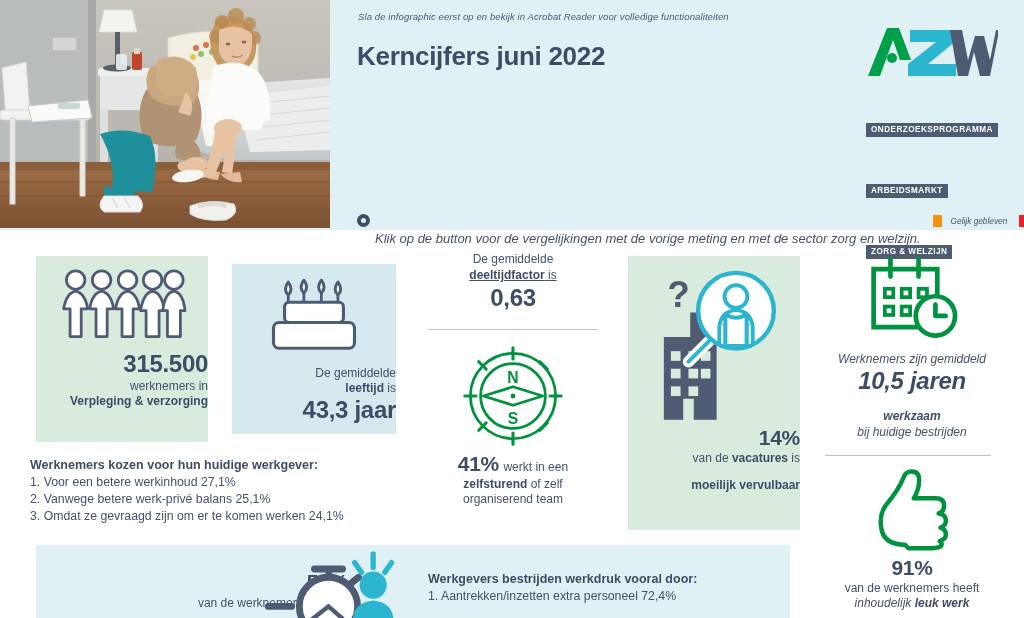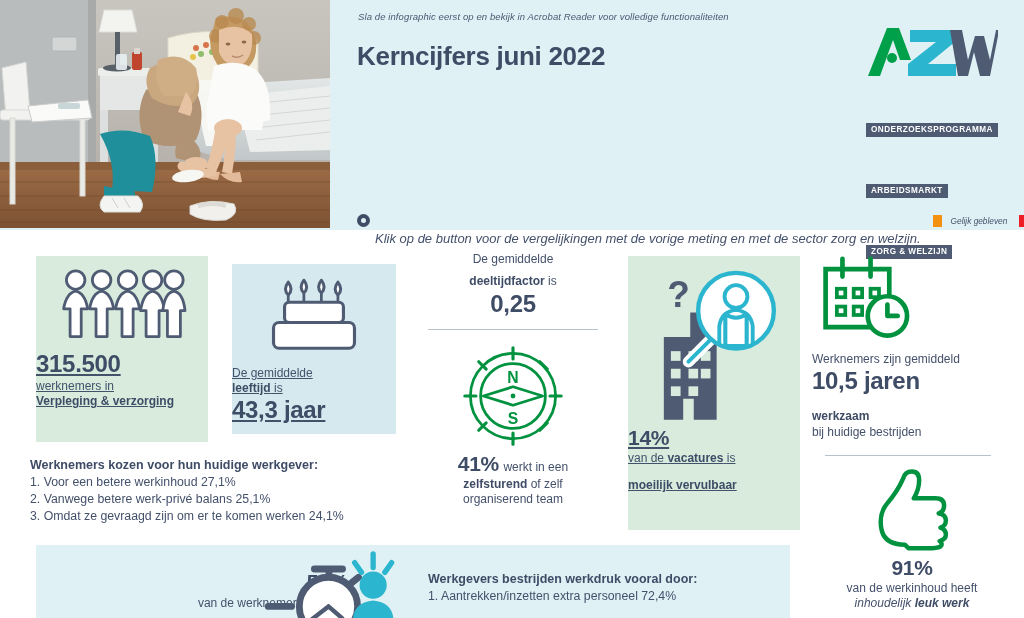--- a/index.html
+++ b/index.html
@@ -43,21 +43,21 @@
   
   .card{position:absolute;}
   .card-green{background:#d8ebdd;}
   .card-blue{background:#d6e9ef;}
   .band-blue{background:#dff1f5;}
 
   .c-num{font-size:24px;font-weight:bold;color:#3f4c66;letter-spacing:-.3px;}
   .c-lg{font-size:21px;font-weight:bold;color:#3f4c66;letter-spacing:-.3px;}
   .c-txt{font-size:12px;color:#44516b;}
   .c-txt b{font-weight:bold;color:#3f4c66;}
-  .center{text-align:left;text-decoration:underline;}
+  .center{text-align:right;}
 
   .divider{position:absolute;height:1px;background:#b9c3cc;}
 
   .hd{font-size:12.5px;font-weight:bold;color:#3f4c66;}
   .li{font-size:12.3px;color:#44516b;margin-top:3px;}
 
   svg{overflow:visible;}
 </style>
 </head>
 <body>
@@ -284,25 +284,25 @@
 
   <div style="position:absolute;left:30px;top:458px;width:400px;">
     <div class="hd">Werknemers kozen voor hun huidige werkgever:</div>
     <div class="li">1. Voor een betere werkinhoud 27,1%</div>
     <div class="li">2. Vanwege betere werk-privé balans 25,1%</div>
     <div class="li">3. Omdat ze gevraagd zijn om er te komen werken 24,1%</div>
   </div>
 
   <div style="position:absolute;left:420px;top:252px;width:186px;text-align:center;">
     <div class="c-txt">De gemiddelde</div>
-    <div class="c-txt" style="margin-top:8px;">
+    <div class="c-txt" style="margin-top:2px;text-decoration:underline;">
       <b>deeltijdfactor</b>
       <span>is</span>
     </div>
-    <div class="c-num" style="margin-top:2px;">0,25</div>
+    <div class="c-num" style="margin-top:2px;">0,63</div>
   </div>
 
   <div class="divider" style="left:428px;top:329px;width:170px;"></div>
 
   <div style="position:absolute;left:420px;top:346px;width:186px;text-align:center;">
     <div>
       <svg viewBox="0 0 108 108" width="100" height="100" xmlns="http://www.w3.org/2000/svg" aria-hidden="true">
         <circle cx="54" cy="54" r="46" fill="none" stroke="#00923f" stroke-width="3"></circle>
         <circle cx="54" cy="54" r="35" fill="none" stroke="#00923f" stroke-width="3"></circle>
         <g stroke="#00923f" stroke-width="3.4" stroke-linecap="round">
@@ -359,21 +359,21 @@
       <div class="c-lg">14%</div>
       <div class="c-txt" style="margin-top:1px;">
         <span>van de</span>
         <b>vacatures</b>
         <span>is</span>
       </div>
       <div class="c-txt" style="font-weight:bold;color:#3f4c66;margin-top:13px;">moeilijk vervulbaar</div>
     </div>
   </div>
 
-  <div style="position:absolute;left:812px;top:256px;width:200px;">
+  <div style="position:absolute;left:812px;top:256px;width:200px;text-align:center;font-style:italic;">
     <div>
       <svg viewBox="0 0 110 94" width="104" height="88" xmlns="http://www.w3.org/2000/svg" aria-hidden="true">
         <path d="M14 14 L82 14 L82 48 M82 76 L14 76 L14 14" fill="none" stroke="#00923f" stroke-width="5" stroke-linecap="square"></path>
         <g stroke="#00923f" stroke-width="5" stroke-linecap="round">
           <line x1="32" y1="3" x2="32" y2="22"></line>
             <line x1="62" y1="3" x2="62" y2="22"></line>
         </g>
         <g fill="none" stroke="#00923f" stroke-width="4">
           <rect x="26" y="35" width="9" height="9"></rect>
             <rect x="44" y="35" width="9" height="9"></rect>
@@ -393,21 +393,21 @@
 
   <div class="divider" style="left:825px;top:455px;width:166px;"></div>
 
   <div style="position:absolute;left:812px;top:468px;width:200px;text-align:center;">
     <div>
       <svg viewBox="0 0 96 92" width="86" height="82" xmlns="http://www.w3.org/2000/svg" aria-hidden="true">
         <path d="M40 86 Q18 86 14 70 Q10 52 20 40 Q32 26 38 12 Q40 4 48 4 Q56 4 56 14 Q56 24 50 34 L74 34 Q84 34 84 42 Q84 49 78 51 Q86 52 86 59 Q86 65 80 67 Q86 69 86 75 Q86 80 79 82 Q83 85 80 88 Q76 90 66 90 L44 90 Z" fill="none" stroke="#00923f" stroke-width="5" stroke-linejoin="round" stroke-linecap="round"></path>
       </svg>
     </div>
     <div class="c-lg" style="margin-top:2px;">91%</div>
-    <div class="c-txt" style="margin-top:1px;">van de werkinhoud heeft</div>
+    <div class="c-txt" style="margin-top:1px;">van de werknemers heeft</div>
     <div class="c-txt" style="margin-top:1px;font-style:italic;">
       <span>inhoudelijk</span>
       <b>leuk werk</b>
     </div>
   </div>
 
   <div class="card band-blue" style="left:36px;top:545px;width:754px;height:73px;"></div>
 
   <div style="position:absolute;left:118px;top:570px;width:230px;text-align:right;">
     <div class="c-lg">51%</div>

